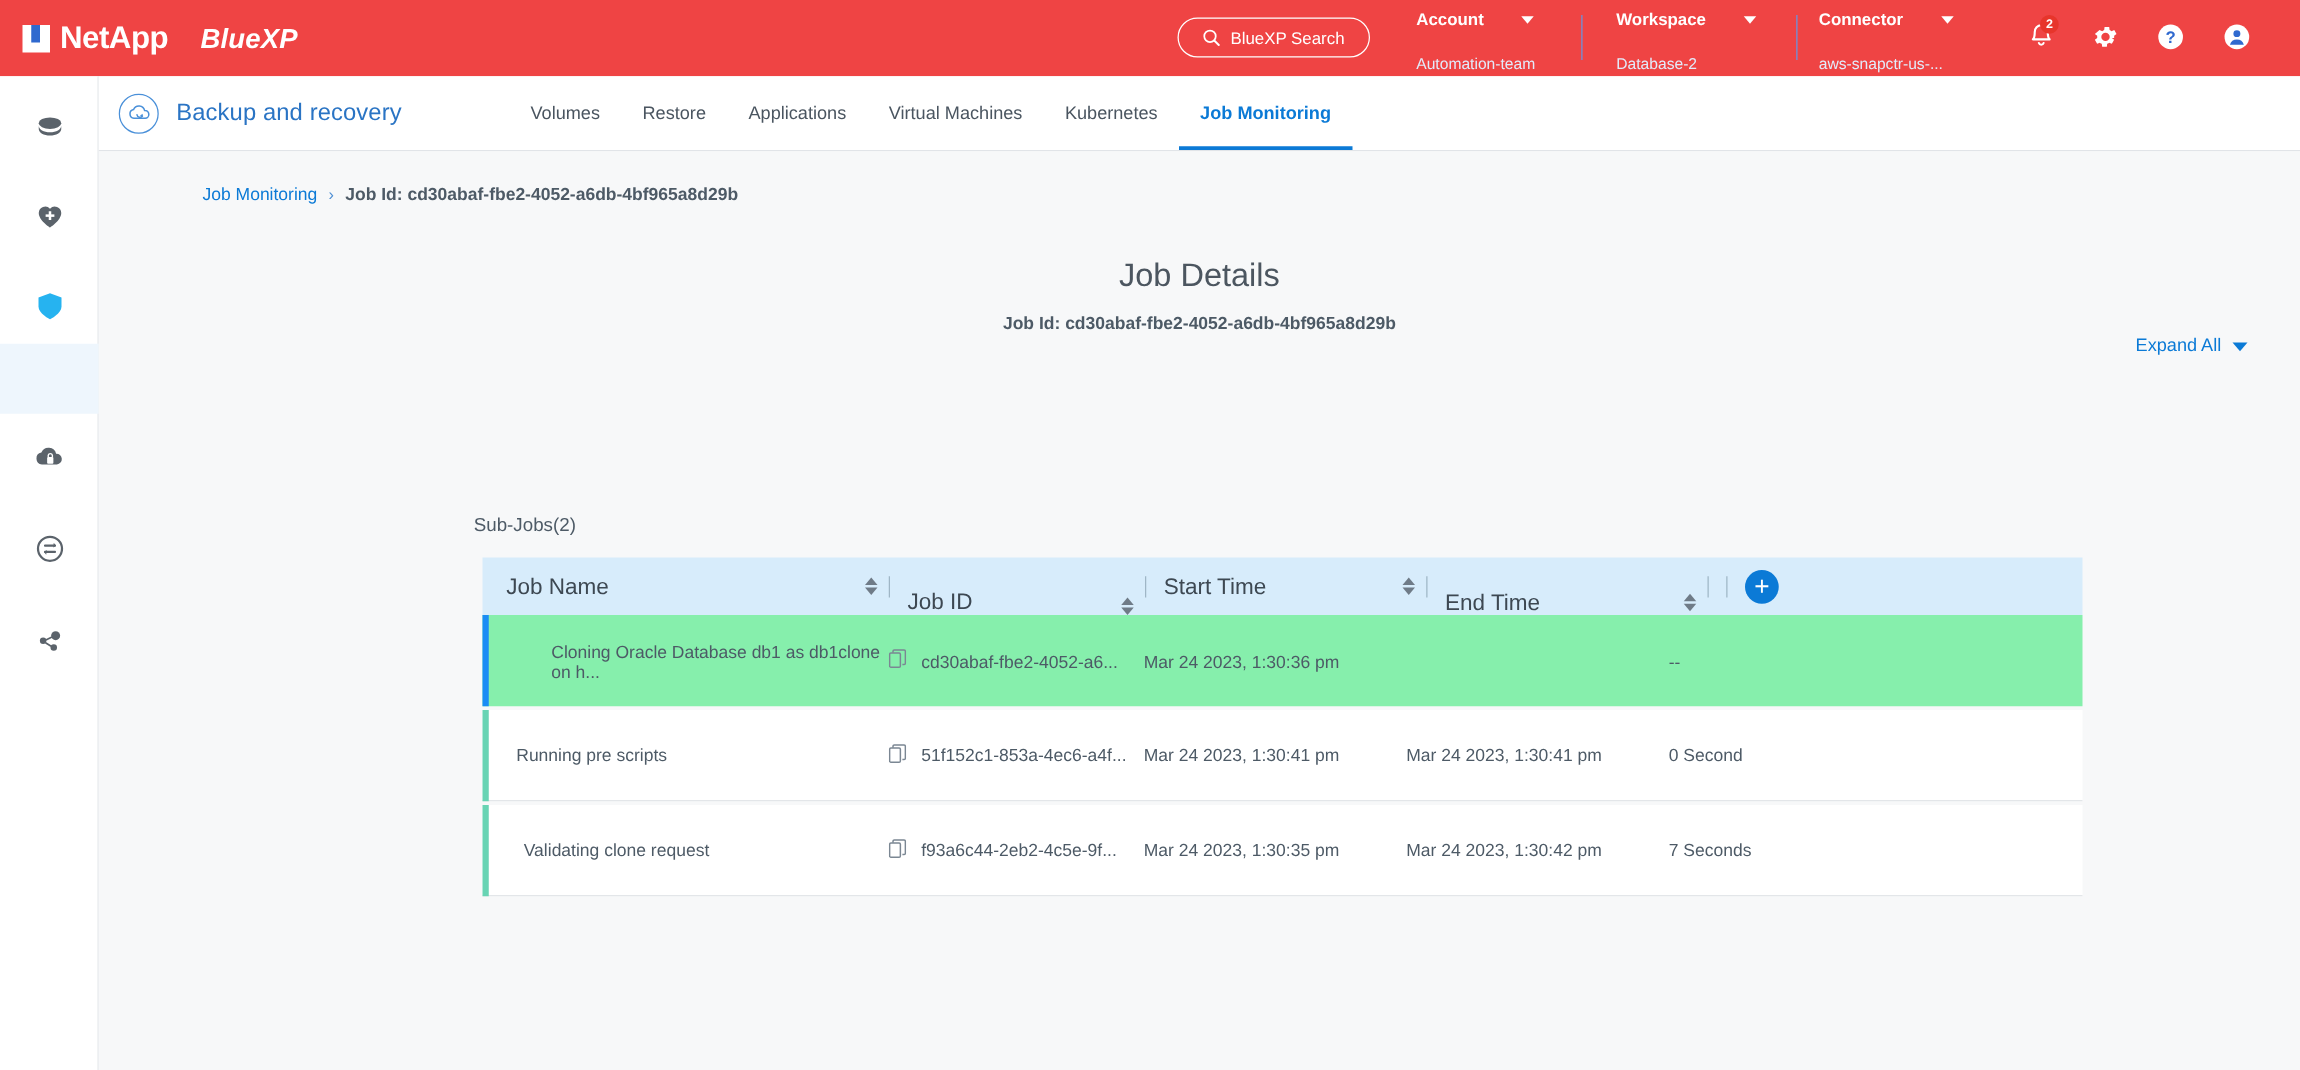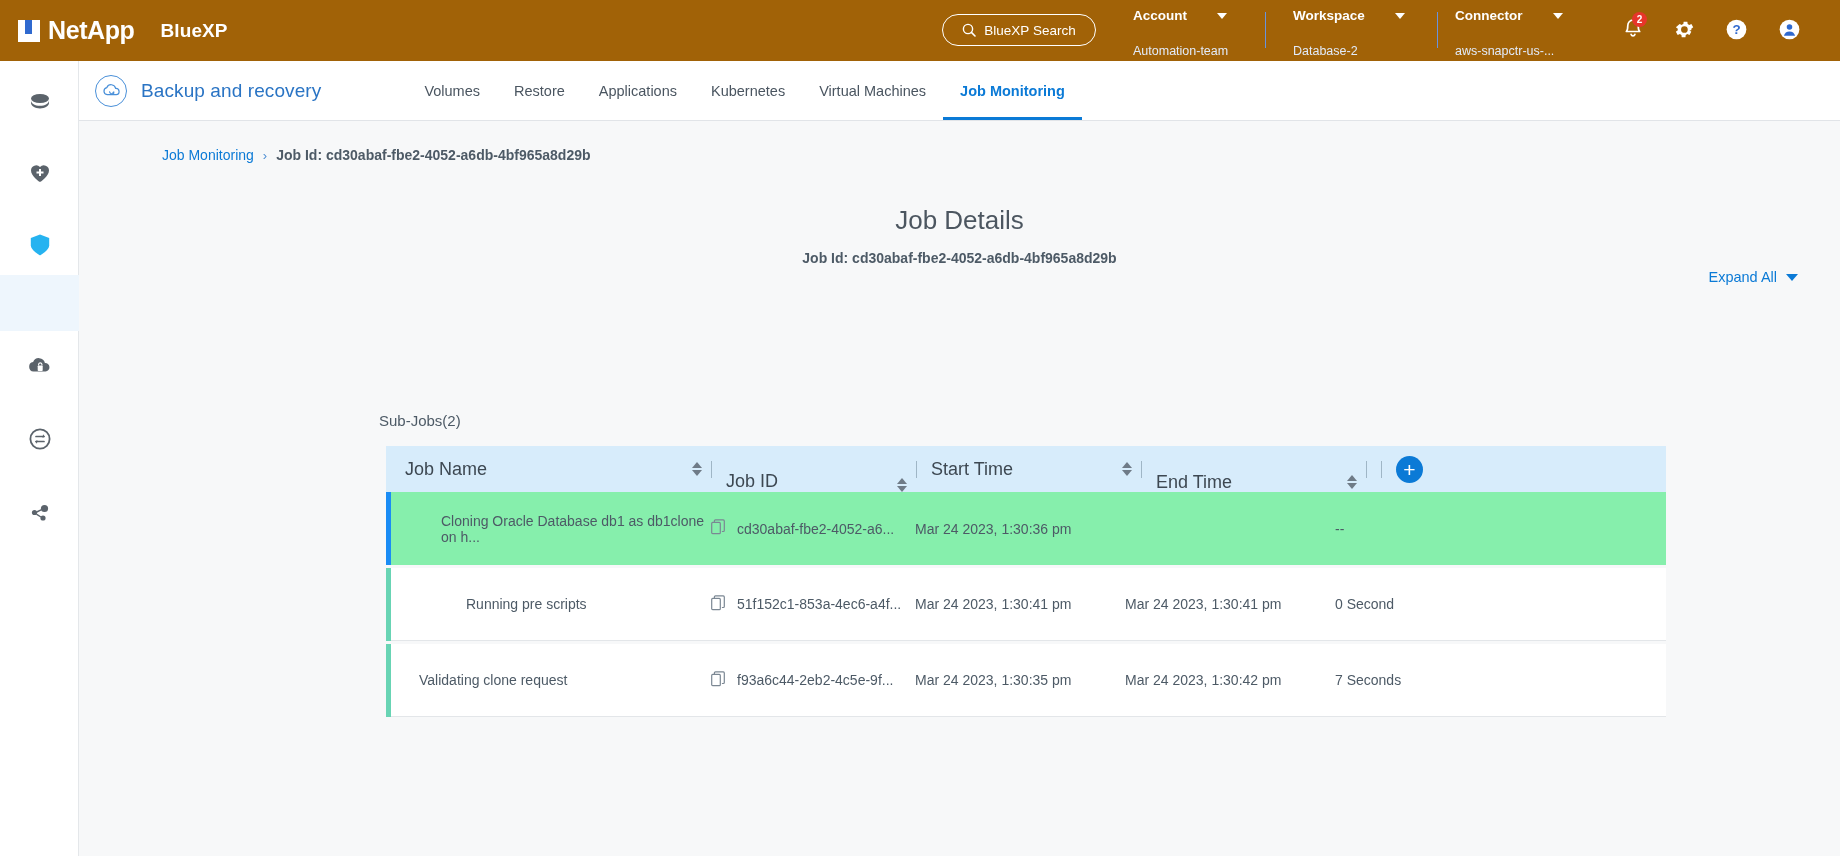--- a/index.html
+++ b/index.html
@@ -7,43 +7,43 @@
     width: 1840px; height: 856px;
     font-family: "Liberation Sans", sans-serif;
     background: #f7f8f9;
     overflow: hidden;
   }
 
   
   .topbar {
     position: absolute; top: 0; left: 0;
     width: 1840px; height: 61px;
-    background: #a16207;
+    background: #ef4444;
     display: flex; align-items: center;
   }
   .netapp-logo {
     display: flex; align-items: center;
     margin-left: 18px;
   }
   .netapp-mark {
     width: 22px; height: 22px; background: #ffffff;
     position: relative; margin-right: 8px;
   }
   .netapp-mark::after {
     content: ""; position: absolute;
     left: 7px; top: 0; width: 7px; height: 14px;
     background: #2f69cf;
   }
   .netapp-word {
     color: #ffffff; font-size: 25px; font-weight: bold;
     letter-spacing: -0.4px;
   }
   .bluexp-word {
-    color: #ffffff; font-size: 19px; font-weight: bold;
-    margin-left: 26px; letter-spacing: 0.1px;
+    color: #ffffff; font-size: 22px; font-weight: bold;
+    margin-left: 26px; letter-spacing: 0.1px; font-style: italic;
   }
 
   .search-pill {
     position: absolute; left: 942px; top: 14px;
     width: 154px; height: 32px;
     border: 1.4px solid #ffffff; border-radius: 16px;
     display: flex; align-items: center; justify-content: center;
     gap: 8px; cursor: pointer;
   }
   .search-pill svg { display:block; }
@@ -349,22 +349,22 @@
       <path d="M8 10.4a2.6 2.6 0 0 0 4.6 1.1" fill="none" stroke="#4a90d9" stroke-width="1.3" stroke-linecap="round"></path>
       <path d="M12.9 9.6 12.7 12l-2.2-.9" fill="#4a90d9"></path>
     </svg>
   </div>
   <div class="app-title">Backup and recovery</div>
 
   <div class="tabs">
     <div class="tab">Volumes</div>
     <div class="tab">Restore</div>
     <div class="tab">Applications</div>
+    <div class="tab">Virtual Machines</div>
     <div class="tab">Kubernetes</div>
-    <div class="tab">Virtual Machines</div>
     <div class="tab active">Job Monitoring</div>
   </div>
 </div>
 
 <div class="content">
 
   <div class="breadcrumb">
     <span class="bc-link">Job Monitoring</span>
     <span class="bc-sep">›</span>
     <span class="bc-current">Job Id: cd30abaf-fbe2-4052-a6db-4bf965a8d29b</span>
@@ -432,21 +432,21 @@
         <span>cd30abaf-fbe2-4052-a6...</span>
       </div>
       <div class="td" style="width:210px;">Mar 24 2023, 1:30:36 pm</div>
       <div class="td" style="width:210px;"></div>
       <div class="td" style="width:190px;">--</div>
     </div>
     <div class="gap-row"></div>
 
     <div class="trow">
       <div class="statusbar" style="background:#68d4b4;"></div>
-      <div class="td" style="width:325px; padding-left:80px;">Running pre scripts</div>
+      <div class="td" style="width:325px; padding-left:27px;">Running pre scripts</div>
       <div class="td" style="width:204px;">
         <span class="copy-ic">
           <svg width="14" height="16" viewBox="0 0 14 16">
             <rect x="0.7" y="3.4" width="8.6" height="11.3" rx="1" fill="none" stroke="#7b8793" stroke-width="1.2"></rect>
             <path d="M3.4 3.2V1.9a1 1 0 0 1 1-1h7.9a1 1 0 0 1 1 1v9.6a1 1 0 0 1-1 1h-1.4" fill="none" stroke="#7b8793" stroke-width="1.2"></path>
           </svg>
         </span>
         <span>51f152c1-853a-4ec6-a4f...</span>
       </div>
       <div class="td" style="width:210px;">Mar 24 2023, 1:30:41 pm</div>

